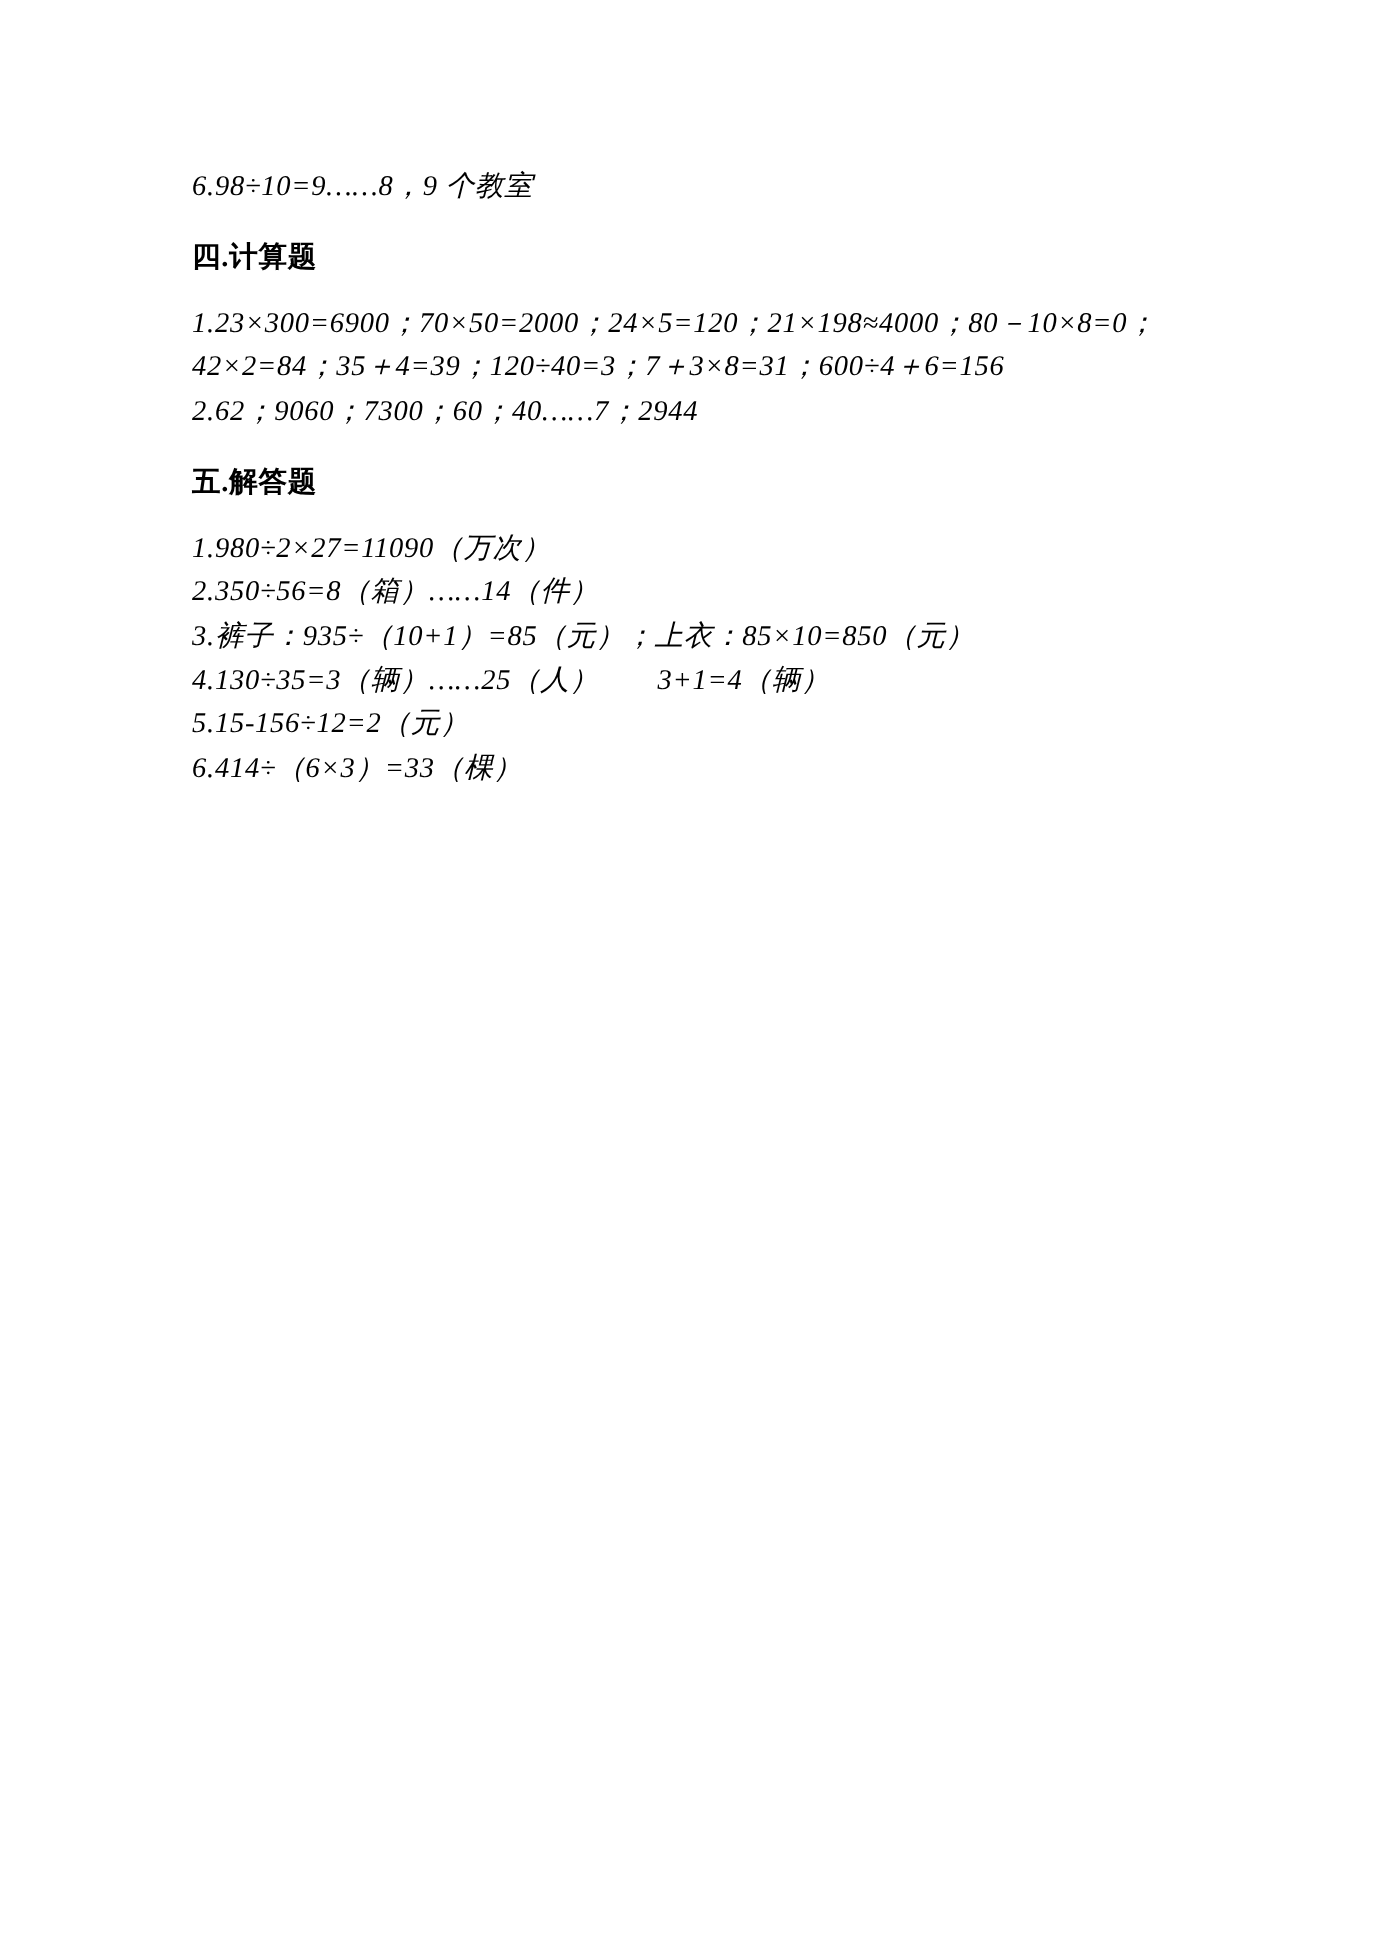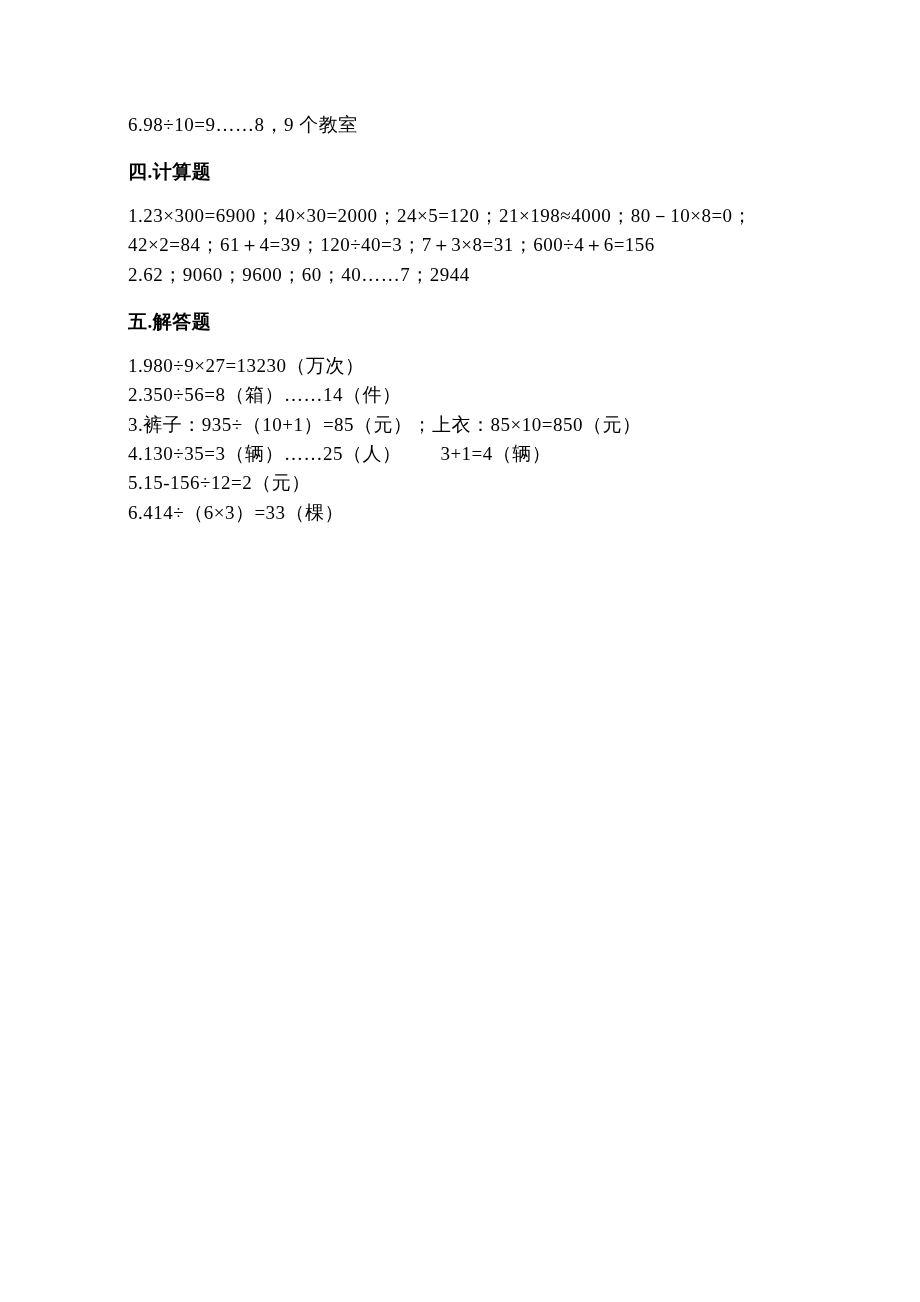--- a/index.html
+++ b/index.html
@@ -13,41 +13,42 @@
     font-family: "SimSun", "宋体", "Microsoft YaHei", serif;
     font-size: 19px;
     color: #000000;
     line-height: 1.55;
     box-sizing: border-box;
     padding: 110px 120px 0 128px;
     letter-spacing: 0.5px;
   }
   .line {
     white-space: nowrap;
+    font-style: italic;
   }
   .heading {
     font-weight: bold;
     margin-top: 18px;
     margin-bottom: 14px;
   }
   .block {
     margin-bottom: 6px;
   }
 </style>
 </head>
 <body>
 
 <div class="line block">6.98÷10=9……8，9 个教室</div>
 
 <div class="heading">四.计算题</div>
 
-<div class="line">1.23×300=6900；40×30=2000；24×5=120；21×198≈4000；80－10×8=0；</div>
-<div class="line">42×2=84；61＋4=39；120÷40=3；7＋3×8=31；600÷4＋6=156</div>
-<div class="line block">2.62；9060；9600；60；40……7；2944</div>
+<div class="line">1.23×300=6900；70×50=2000；24×5=120；21×198≈4000；80－10×8=0；</div>
+<div class="line">42×2=84；35＋4=39；120÷40=3；7＋3×8=31；600÷4＋6=156</div>
+<div class="line block">2.62；9060；7300；60；40……7；2944</div>
 
 <div class="heading">五.解答题</div>
 
-<div class="line">1.980÷9×27=13230（万次）</div>
+<div class="line">1.980÷2×27=11090（万次）</div>
 <div class="line">2.350÷56=8（箱）……14（件）</div>
 <div class="line">3.裤子：935÷（10+1）=85（元）；上衣：85×10=850（元）</div>
 <div class="line">4.130÷35=3（辆）……25（人）  3+1=4（辆）</div>
 <div class="line">5.15-156÷12=2（元）</div>
 <div class="line">6.414÷（6×3）=33（棵）</div>
 
 </body></html>

